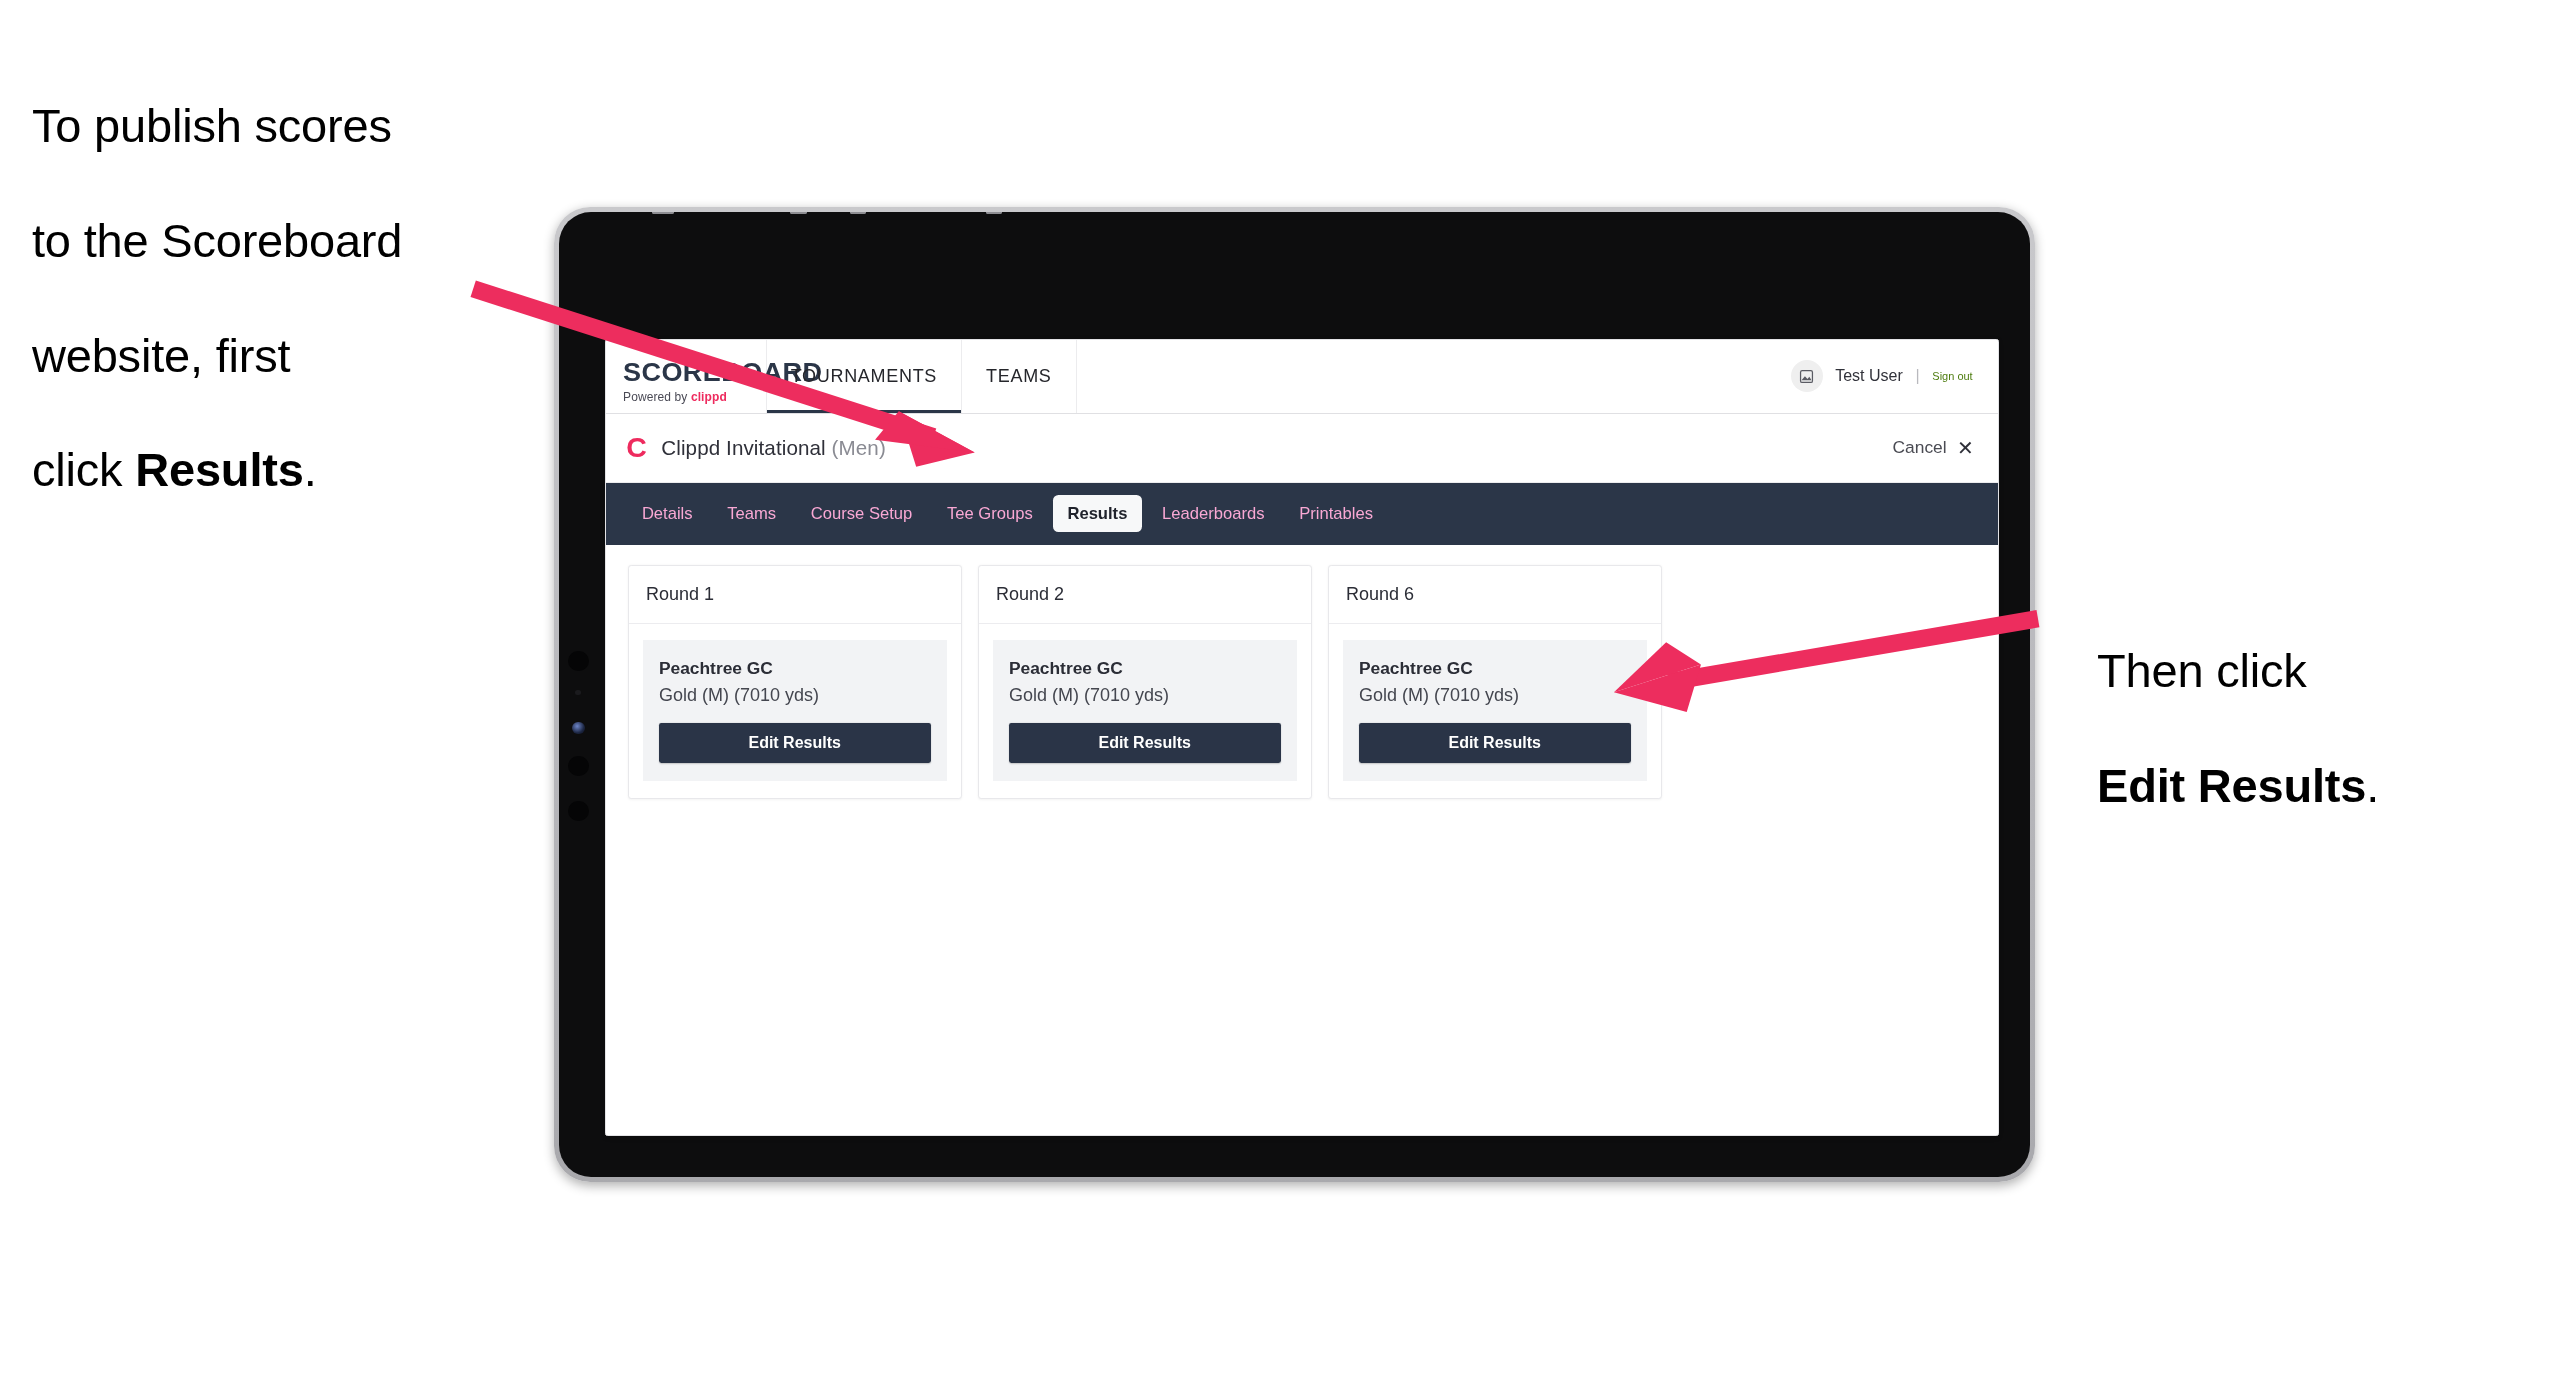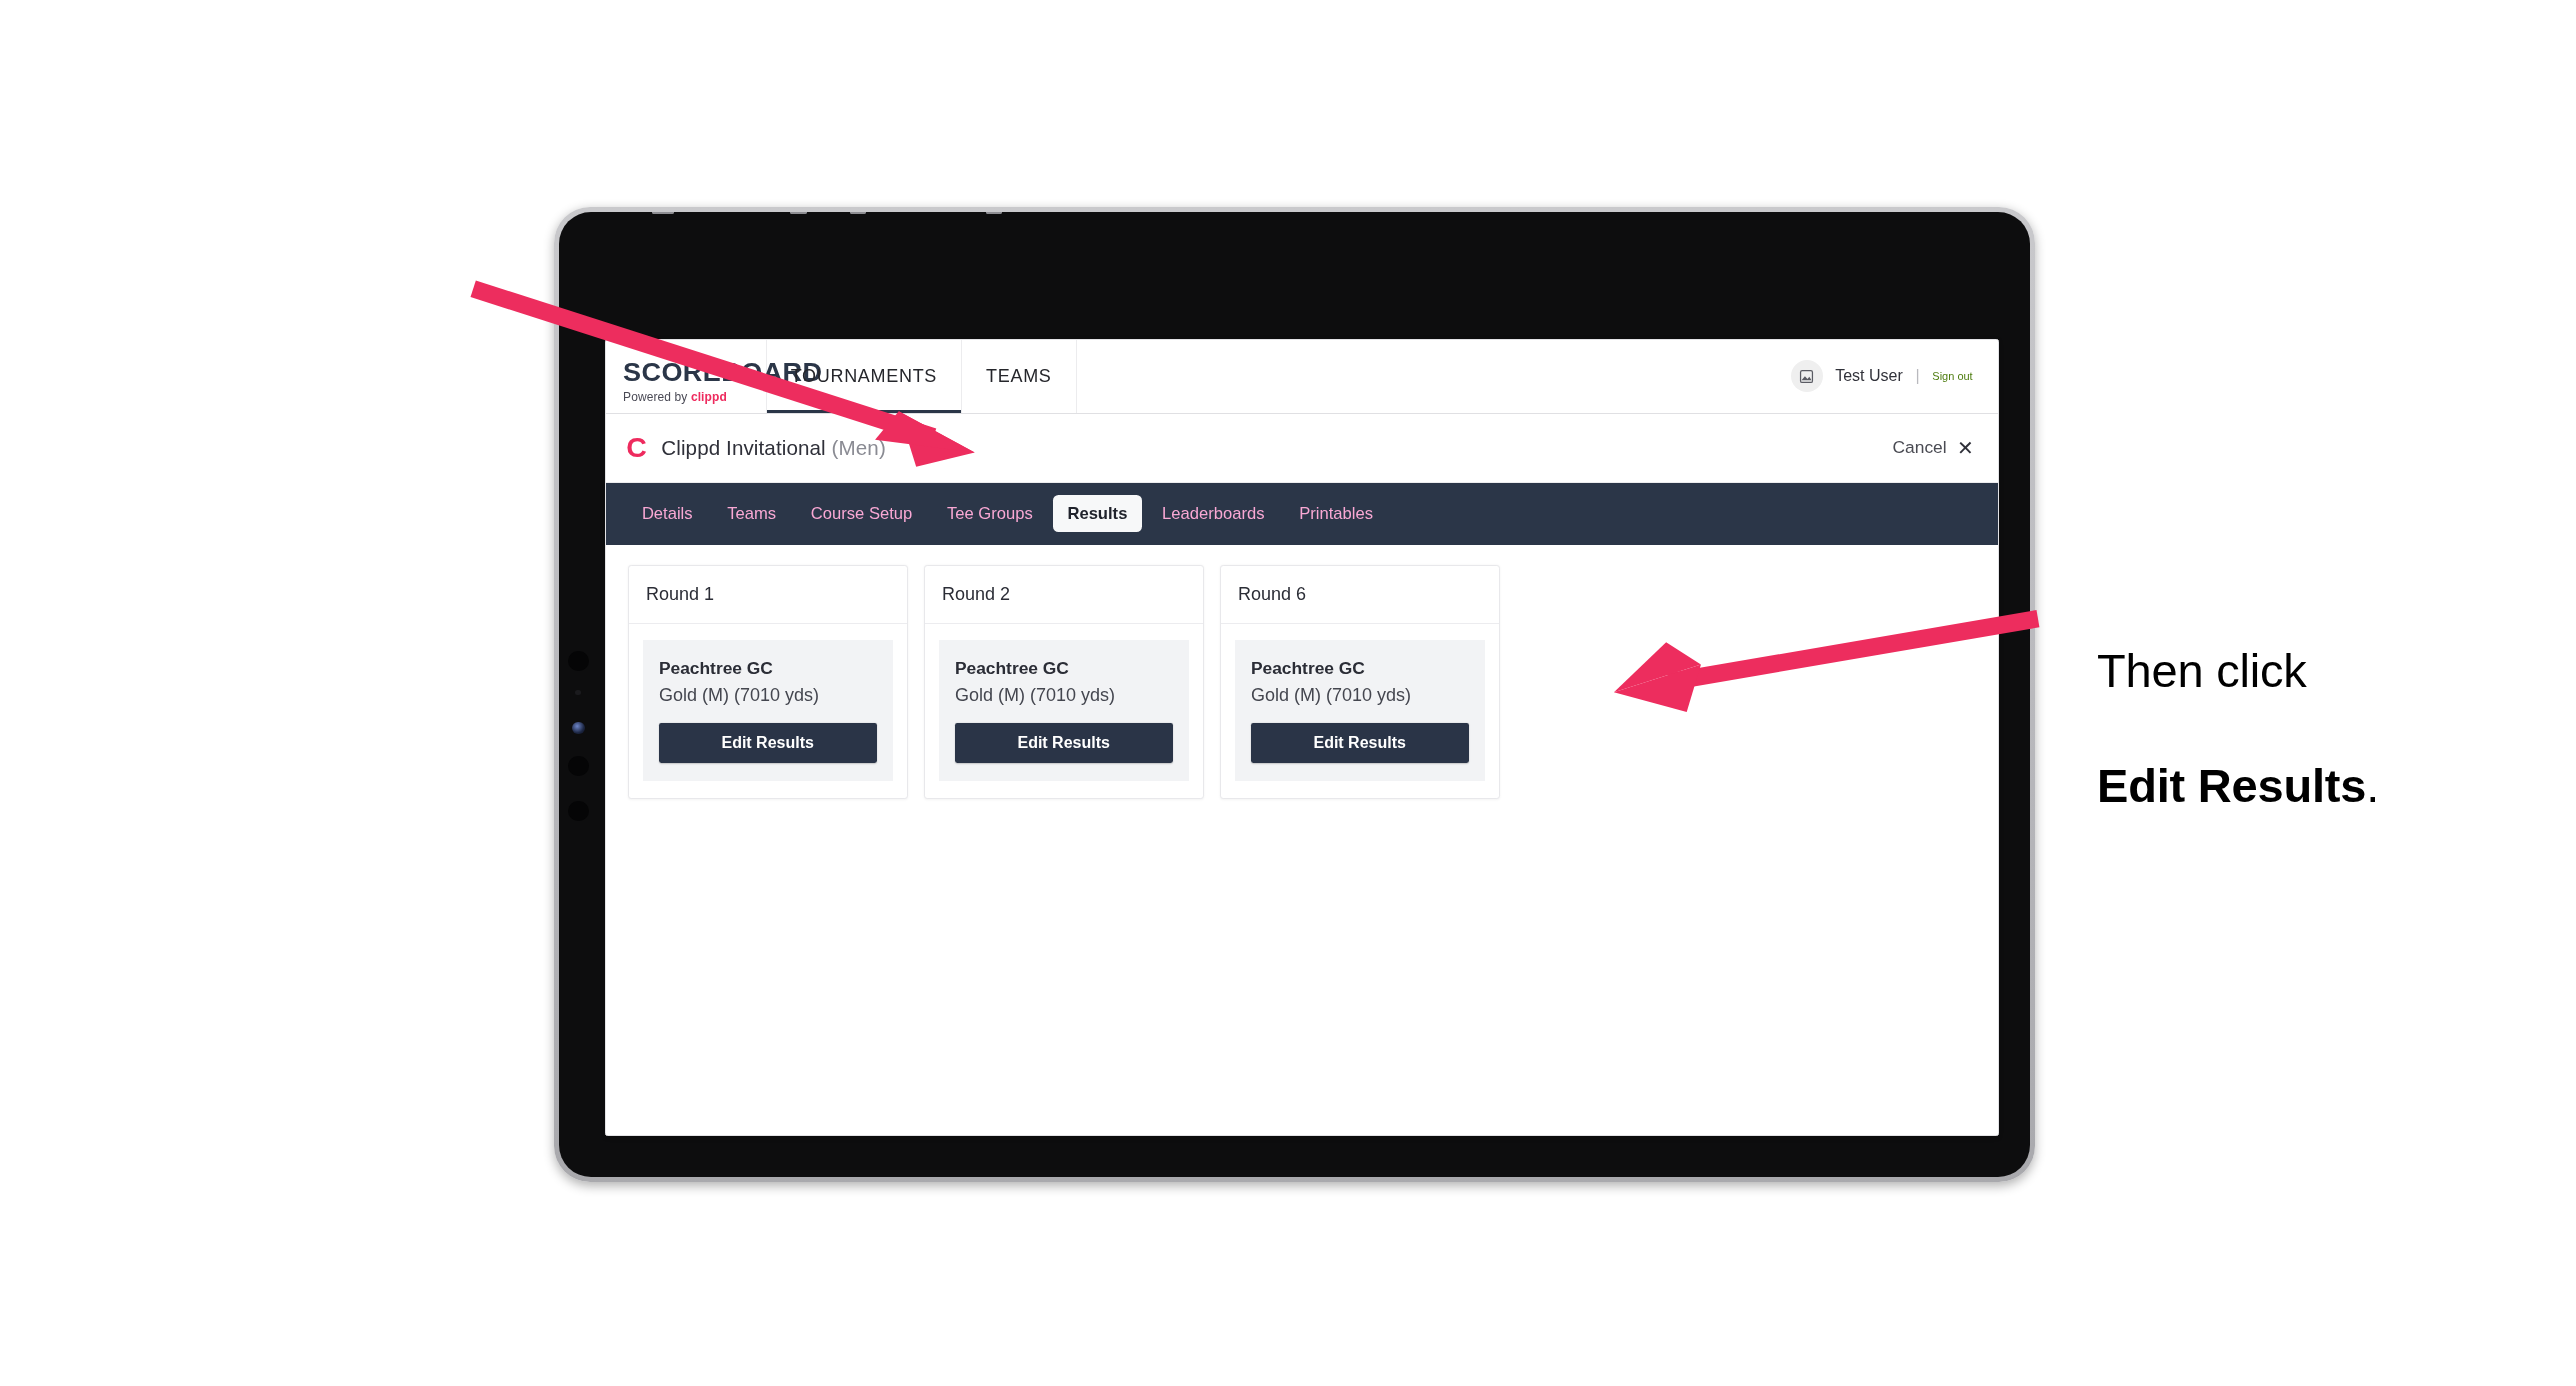--- a/index.html
+++ b/index.html
@@ -164,21 +164,21 @@
     border-radius: 5.5px;
     cursor: pointer;
     white-space: nowrap;
   }
   .subtab.active { background: #f7f8f9; color: #20232c; font-weight: 600; }
 
   
   .app-body { flex: 1; background: #fff; padding: 20.6px 22px; }
   .rounds { display: flex; gap: 16px; }
   .round-card {
-    width: 280px;
+    width: 334px;
     border: 0.8px solid #e8e8eb;
     border-radius: 3.2px;
     background: #fff;
     box-shadow: 0 0.8px 2.4px rgba(0,0,0,0.05);
     overflow: hidden;
   }
   .round-head {
     height: 58px;
     display: flex; align-items: center;
     padding-left: 17.4px;
@@ -204,20 +204,26 @@
     cursor: pointer;
     display: flex; align-items: center; justify-content: center;
     box-shadow: 0 0.8px 1.6px rgba(0,0,0,0.20);
   }
 </style>
 </head>
 <body>
 
 <div class="page">
 
+  <div class="annot annot-left">
+    <div>To publish scores</div>
+    <div>to the Scoreboard</div>
+    <div>website, first</div>
+    <div><span>click </span><b>Results</b><span>.</span></div>
+  </div>
 
   <div class="annot annot-right">
     <div>Then click</div>
     <div><b>Edit Results</b><span>.</span></div>
   </div>
 
   <div class="tablet">
     <div class="tablet-screen">
       <div class="edge-bump bump1"></div>
       <div class="edge-bump bump2"></div>

